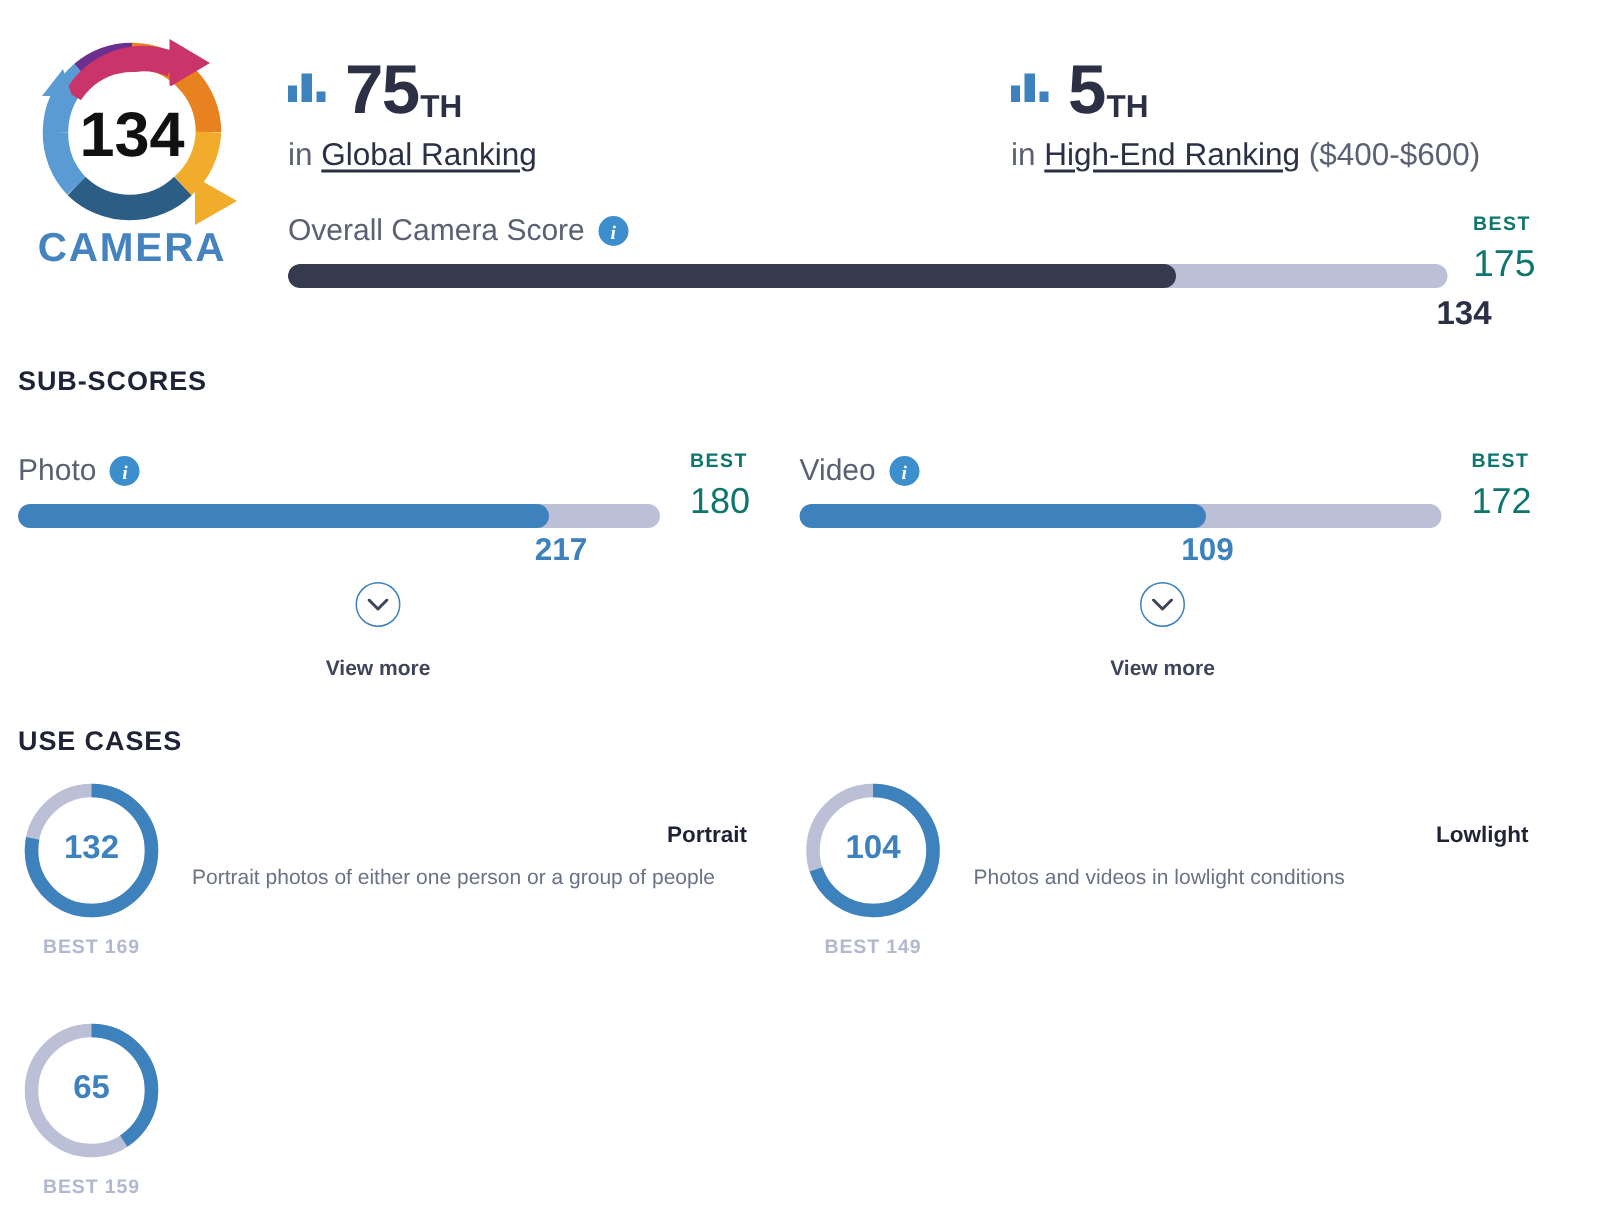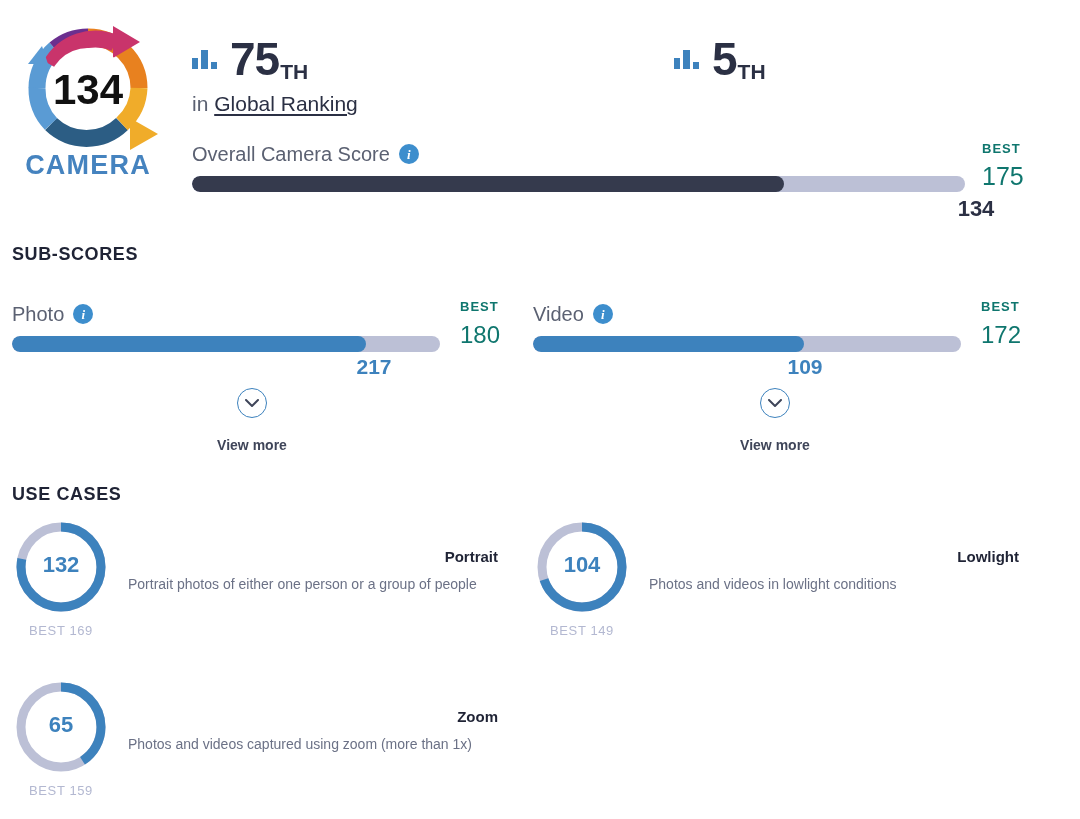--- a/index.html
+++ b/index.html
@@ -120,21 +120,21 @@
   .usecases { position: absolute; left: 0; top: 518px; width: 1080px; height: 300px; }
   .uc-item { position: absolute; width: 510px; height: 140px; }
   .uc-ring { position: absolute; left: 12px; top: 0; width: 98px; text-align: center; }
   .uc-ring svg { display: block; margin: 0 auto; }
   .uc-ring-num {
     position: absolute; left: 0; top: 36px; width: 98px;
     font-size: 22px; font-weight: 700; color: #3d82bd;
     text-align: center; line-height: 1;
   }
   .uc-best {
-    margin-top: 8px; font-size: 13px; font-weight: 400;
+    margin-top: 8px; font-size: 13px; font-weight: 700;
     letter-spacing: 0.6px; color: #b3b8d1; line-height: 1;
   }
   .uc-text { position: absolute; left: 128px; top: 30px; width: 370px; }
   .uc-title { font-size: 15px; font-weight: 700; color: #1f2335; line-height: 1.2; text-align: right; }
   .uc-desc { margin-top: 8px; font-size: 14px; color: #6b7186; line-height: 1.55; }
 </style>
 </head>
 <body>
 
 <div class="page">
@@ -189,20 +189,25 @@
           <span class="bars-icon">
             <svg width="26" height="20" viewBox="0 0 26 20">
               <rect x="0" y="9" width="6" height="11" fill="#3d82bd"></rect>
               <rect x="9" y="1" width="7" height="19" fill="#3d82bd"></rect>
               <rect x="19" y="13" width="6" height="7" fill="#3d82bd"></rect>
             </svg>
           </span>
           <span class="rank-num">5</span>
             <span class="rank-sup">TH</span>
         </div>
+        <div class="rank-line2">
+          <span>in</span>
+          <a class="rank-link">High-End Ranking</a>
+          <span class="rank-paren">($400-$600)</span>
+        </div>
       </div>
 
     </div>
 
     <div class="scorebar-row overall">
       <div class="scorebar-label">
         <span>Overall Camera Score</span>
         <span class="info-icon">i</span>
       </div>
       <div class="track">
@@ -305,21 +310,17 @@
 
     <div class="uc-item" style="left:0; top:160px;">
       <div class="uc-ring">
         <svg width="98" height="98" viewBox="0 0 98 98">
           <circle cx="49" cy="49" r="40" fill="none" stroke="#bcc0d6" stroke-width="9"></circle>
           <circle cx="49" cy="49" r="40" fill="none" stroke="#3d82bd" stroke-width="9" stroke-dasharray="102.8 251.3" transform="rotate(-90 49 49)"></circle>
         </svg>
         <div class="uc-ring-num">65</div>
         <div class="uc-best">BEST 159</div>
       </div>
-      <div class="uc-text">
-        <div class="uc-title">Zoom</div>
-        <div class="uc-desc">Photos and videos captured using zoom (more than 1x)</div>
-      </div>
     </div>
 
   </div>
 
 </div>
 
 </body></html>

